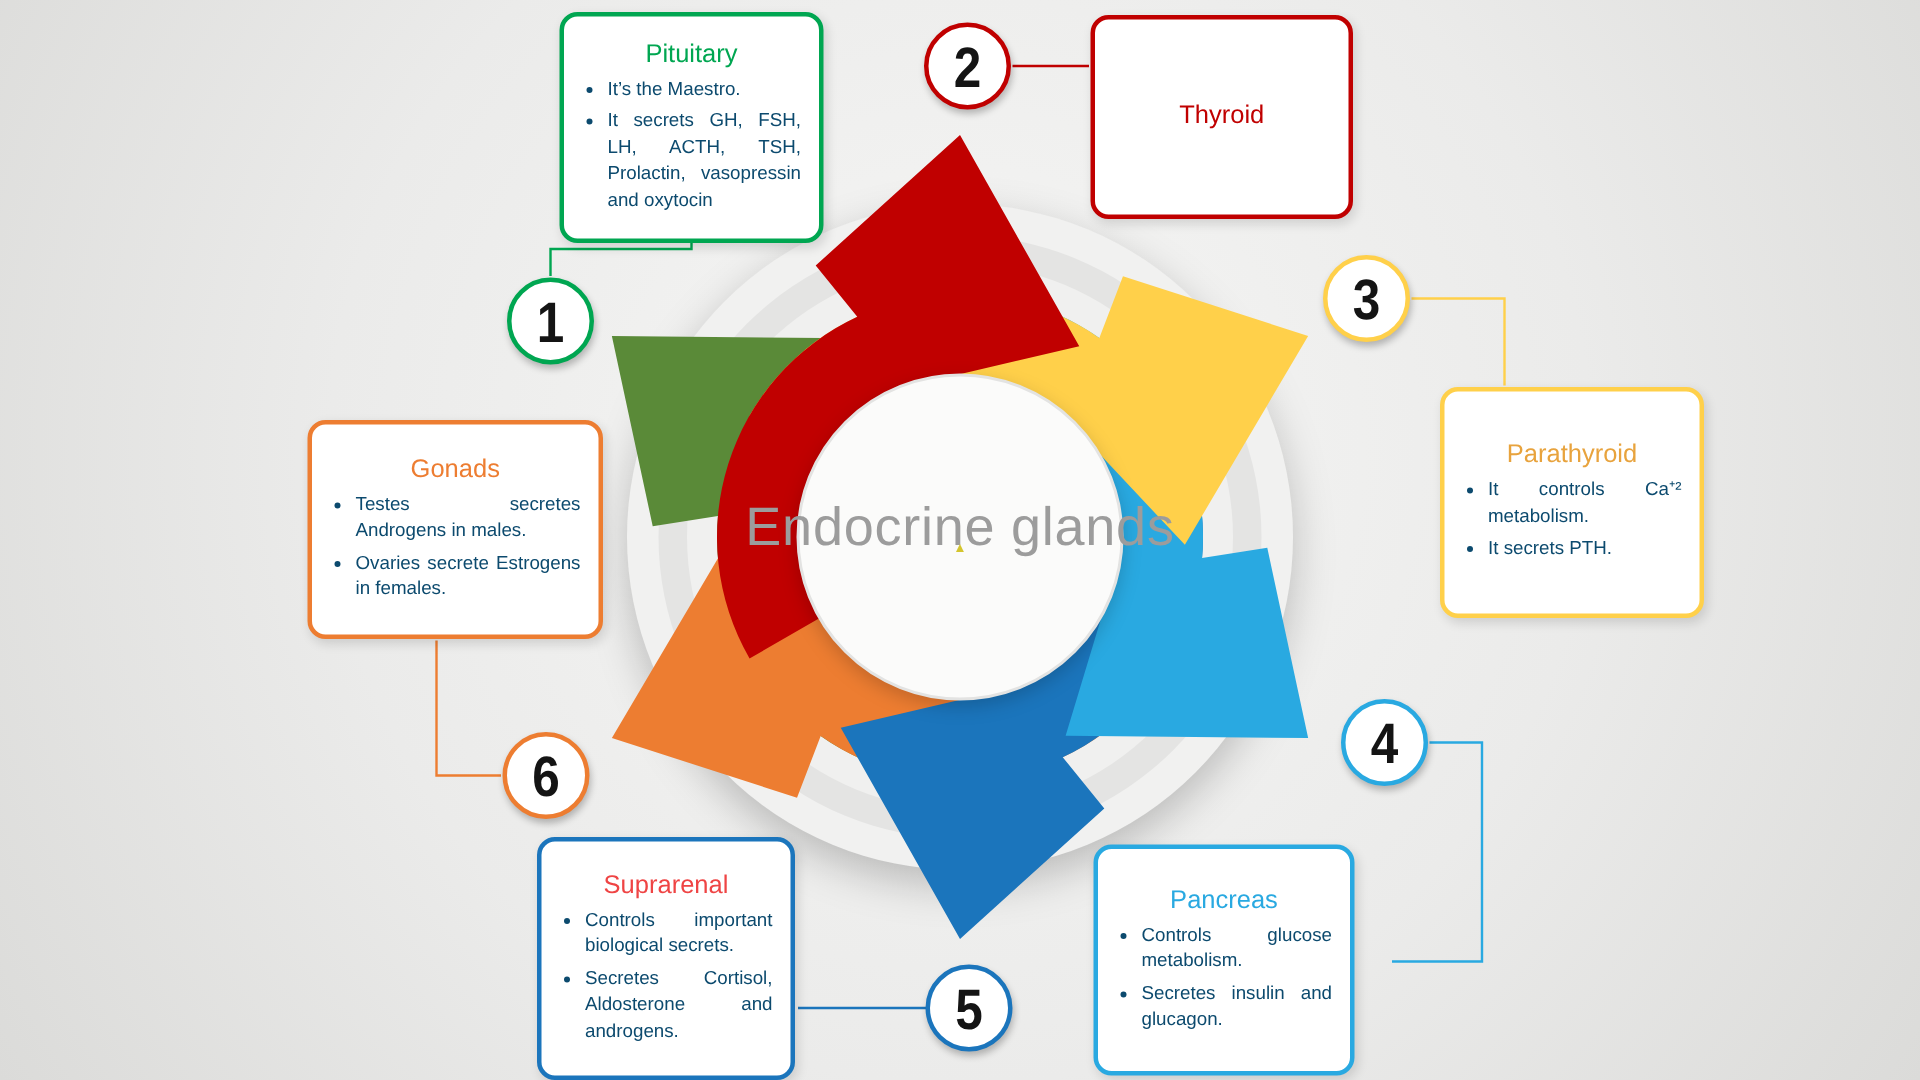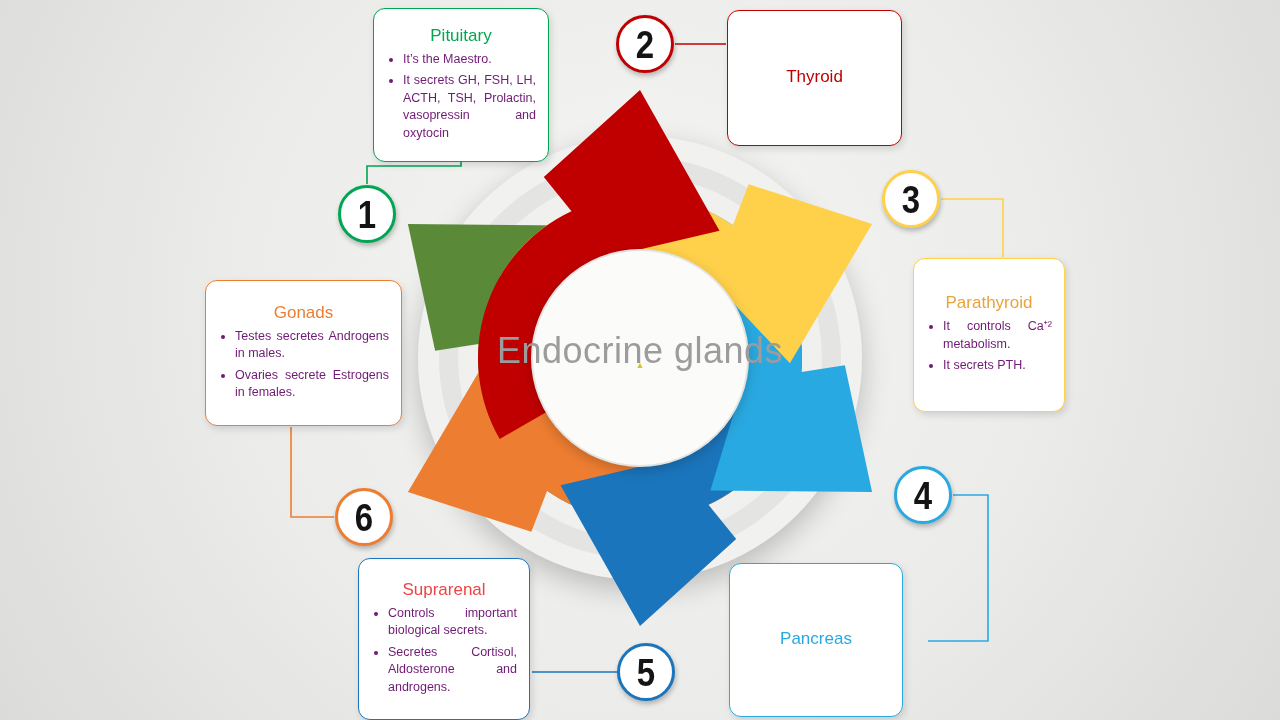--- a/index.html
+++ b/index.html
@@ -14,27 +14,27 @@
   .wheel{left:340px;top:58px;}
   .center-label{
     position:absolute;left:640px;top:351px;transform:translate(-50%,-50%);
     font-size:36px;color:#9c9c9c;letter-spacing:.5px;white-space:nowrap;
   }
   .center-marker{
     position:absolute;left:640px;top:361px;transform:translateX(-50%);
     font-size:9px;line-height:9px;
   }
   .gland-box{
-    position:absolute;background:#ffffff;border:1px solid #b91c1c;border-radius:12px;
+    position:absolute;background:#ffffff;border:3px solid #b91c1c;border-radius:12px;
     box-shadow:2px 3px 7px rgba(0,0,0,.13);
     padding:8px 12px;box-sizing:border-box;
     display:flex;flex-direction:column;justify-content:center;
   }
   .gland-title{text-align:center;font-size:17px;margin:2px 0 5px 0;}
-  .gland-bullets{margin:0;padding-left:17px;font-size:12.5px;color:#701a75;line-height:1.4;}
+  .gland-bullets{margin:0;padding-left:17px;font-size:12.5px;color:#0c4a6e;line-height:1.4;}
   .gland-bullets li{margin-bottom:4px;text-align:justify;}
   .badge{
     position:absolute;width:52px;height:52px;border:3px solid #888;border-radius:50%;
     background:#ffffff;display:flex;align-items:center;justify-content:center;
     box-shadow:1px 3px 5px rgba(0,0,0,.25);
   }
   .badge span{
     font-family:"Liberation Sans", sans-serif;font-weight:bold;font-size:33px;color:#141414;
     transform:scaleY(1.15);line-height:1;
   }
@@ -77,30 +77,34 @@
   <ul class="gland-bullets">
     <li>It’s the Maestro.</li>
     <li>It secrets GH, FSH, LH, ACTH, TSH, Prolactin, vasopressin and oxytocin</li>
   </ul>
 </div>
 
 <div class="gland-box" style="left: 727px; top: 10px; width: 175px; height: 136px; border-color: rgb(192, 0, 0);">
   <div class="gland-title" style="color: rgb(192, 0, 0);">Thyroid</div>
 </div>
 
-<div class="gland-box" style="left: 913px; top: 258px; width: 152px; height: 154px; border-color: rgb(255, 208, 74);">
+<div class="gland-box" style="left: 960px; top: 258px; width: 176px; height: 154px; border-color: rgb(255, 208, 74);">
   <div class="gland-title" style="color: rgb(232, 163, 61);">Parathyroid</div>
   <ul class="gland-bullets">
     <li>It controls Ca⁺² metabolism.</li>
     <li>It secrets PTH.</li>
   </ul>
 </div>
 
 <div class="gland-box" style="left: 729px; top: 563px; width: 174px; height: 154px; border-color: rgb(41, 169, 225);">
   <div class="gland-title" style="color: rgb(41, 169, 225);">Pancreas</div>
+  <ul class="gland-bullets">
+    <li>Controls glucose metabolism.</li>
+    <li>Secretes insulin and glucagon.</li>
+  </ul>
 </div>
 
 <div class="gland-box" style="left: 358px; top: 558px; width: 172px; height: 162px; border-color: rgb(27, 117, 188);">
   <div class="gland-title" style="color: #ef4444;">Suprarenal</div>
   <ul class="gland-bullets">
     <li>Controls important biological secrets.</li>
     <li>Secretes Cortisol, Aldosterone and androgens.</li>
   </ul>
 </div>
 

